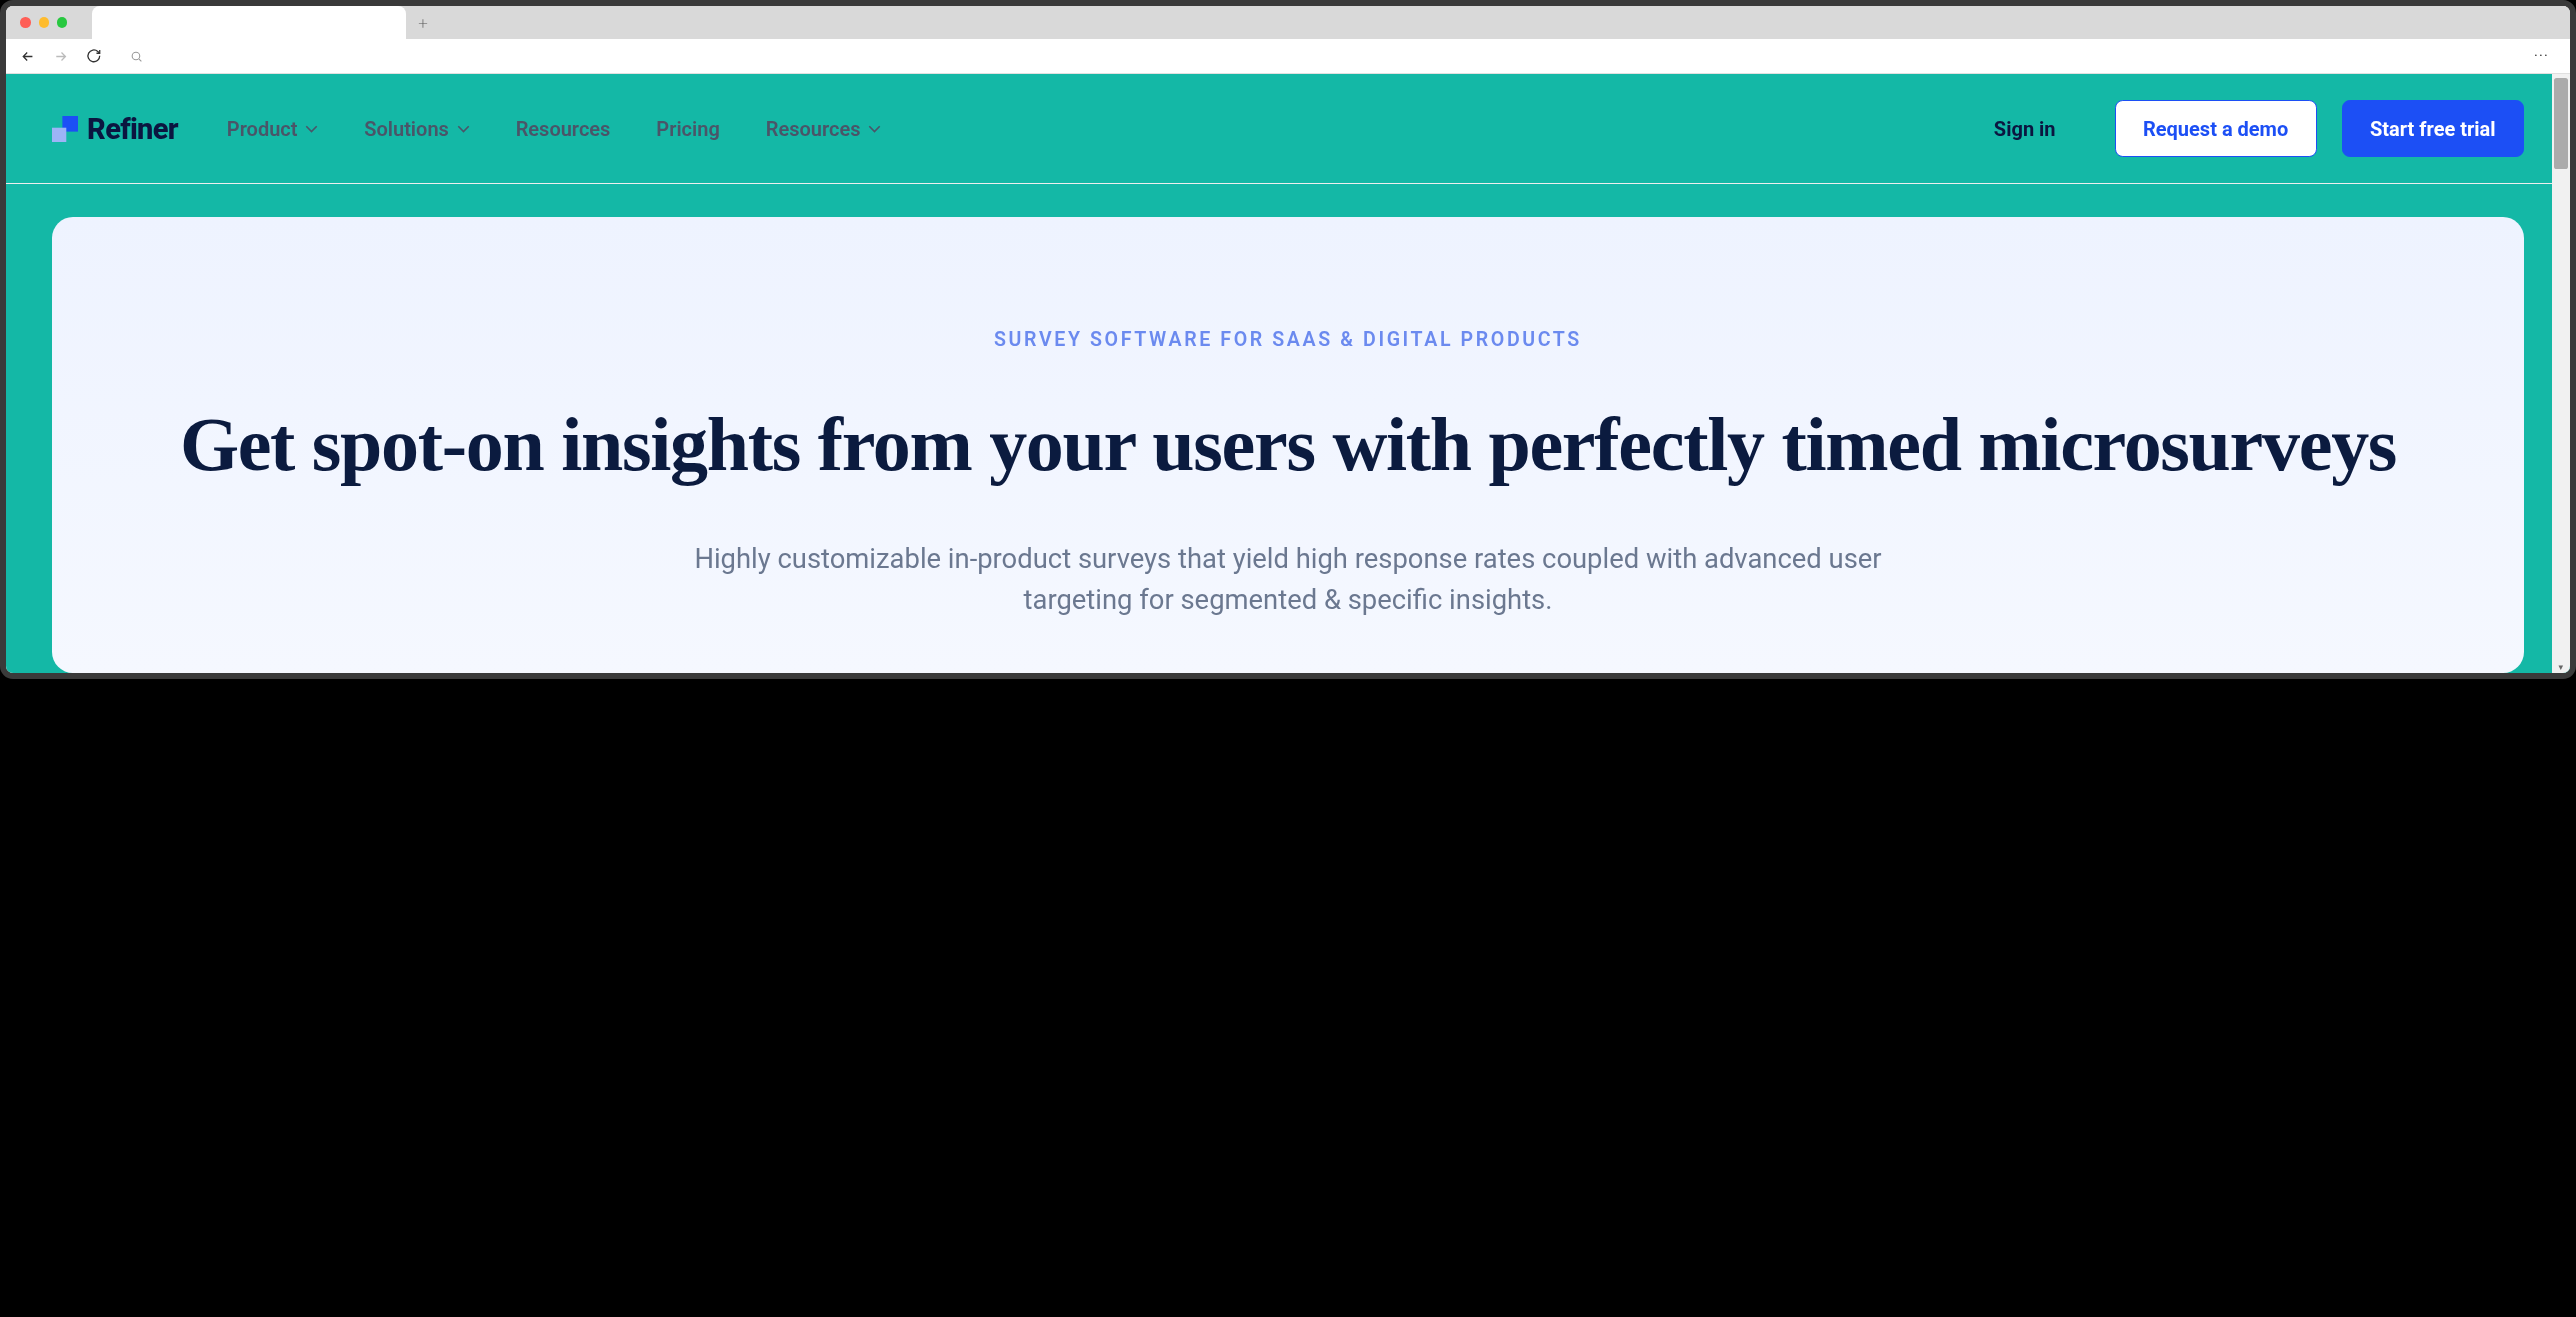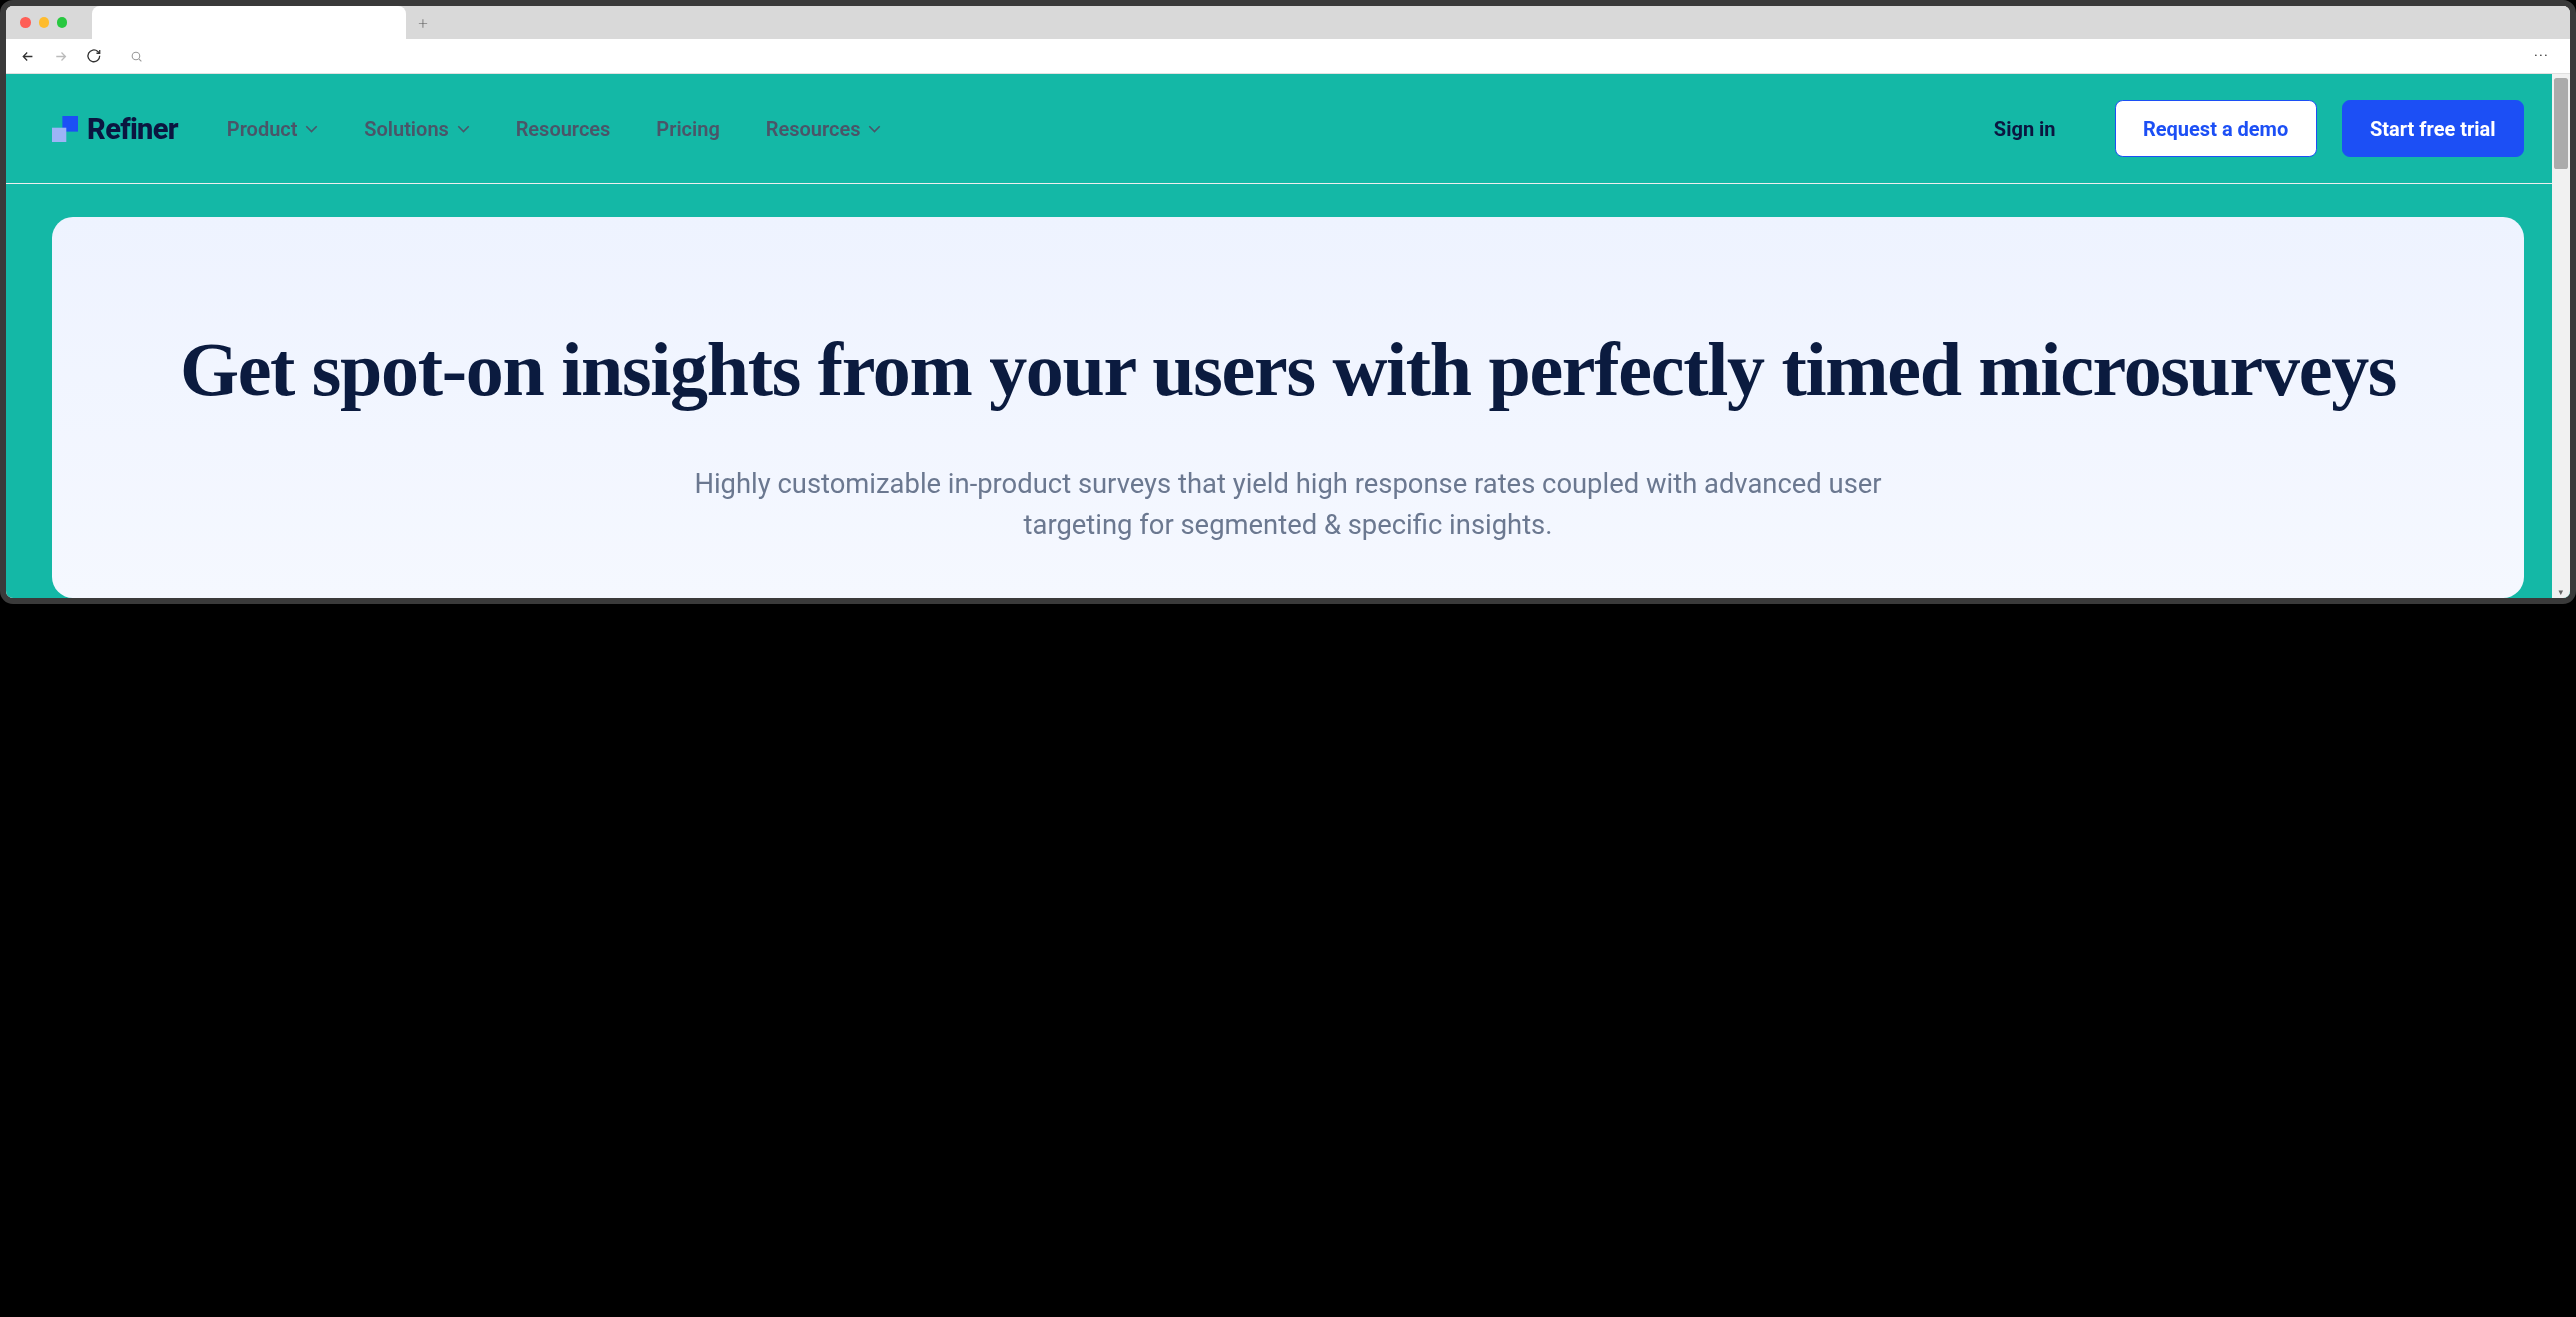--- a/index.html
+++ b/index.html
@@ -321,20 +321,21 @@
       </div>
 
       <div class="header-actions">
         <div class="signin">Sign in</div>
         <div class="btn btn-outline">Request a demo</div>
         <div class="btn btn-primary">Start free trial</div>
       </div>
     </div>
 
     <div class="hero-section">
+      <div class="hero-eyebrow">SURVEY SOFTWARE FOR SAAS &amp; DIGITAL PRODUCTS</div>
       <h1 class="hero-title">Get spot-on insights from your users with perfectly timed microsurveys</h1>
       <p class="hero-subtitle">Highly customizable in-product surveys that yield high response rates coupled with advanced user targeting for segmented &amp; specific insights.</p>
     </div>
 
     <div class="scrollbar-track">
       <div class="scrollbar-thumb"></div>
       <div class="scroll-arrow bottom">▾</div>
     </div>
 
   </div>

